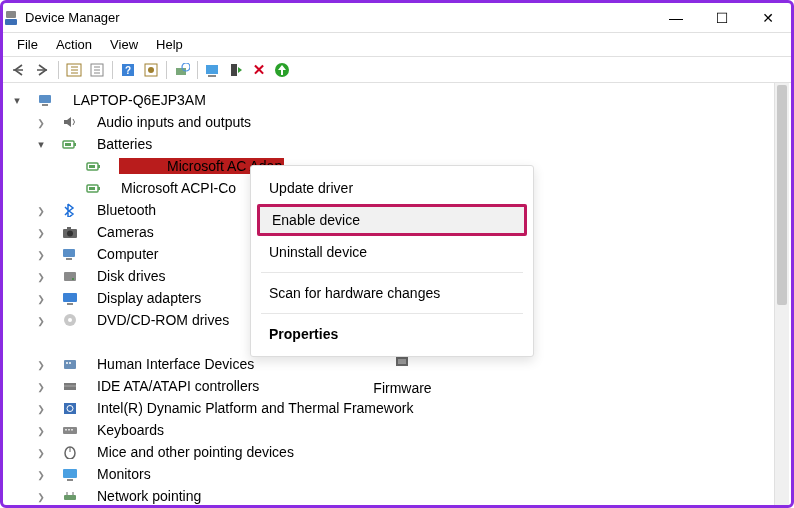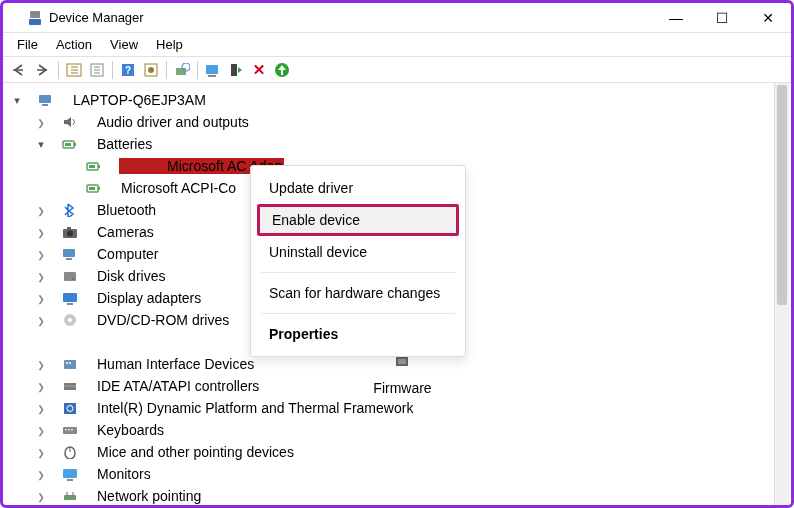--- a/index.html
+++ b/index.html
@@ -1,17 +1,17 @@
 <!DOCTYPE html>
 <html><head>
 <meta charset="utf-8">
 <style>
   * { box-sizing: border-box; margin: 0; padding: 0; font-family: "Segoe UI", Tahoma, sans-serif; }
   body { width: 794px; height: 508px; overflow: hidden; background: #fff; border: 3px solid #8a2be2; border-radius: 6px; position: relative; }
-  .titlebar { display: flex; align-items: center; height: 30px; padding: 0 0 0 24px; border-bottom: 1px solid #e0e0e0; }
+  .titlebar { display: flex; align-items: center; height: 30px; padding: 0 0 0 0; border-bottom: 1px solid #e0e0e0; }
   .titlebar .icon { width: 16px; height: 16px; margin-right: 6px; display:flex; align-items:center; justify-content:center; }
   .titlebar .title { font-size: 13px; color: #000; flex: 1; }
   .winbtns { display: flex; }
   .winbtn { width: 46px; height: 30px; display: flex; align-items: center; justify-content: center; font-size: 14px; }
   .menubar { display: flex; gap: 2px; padding: 2px 6px; font-size: 13px; border-bottom: 1px solid #e0e0e0; height: 24px; align-items:center; }
   .menubar span { padding: 2px 8px; cursor: default; }
   .toolbar { display: flex; align-items: center; gap: 1px; padding: 2px 6px; height: 26px; border-bottom: 1px solid #e0e0e0; }
   .toolbtn { width: 22px; height: 20px; display: flex; align-items: center; justify-content: center; font-size: 13px; }
   .toolsep { width: 1px; height: 18px; background: #ccc; margin: 0 3px; }
   .content { display: flex; height: calc(100% - 80px); }
@@ -20,21 +20,21 @@
   .arrow { width: 12px; text-align: center; color: #555; font-size: 10px; cursor: pointer; user-select:none; }
   .arrow.open::before { content: "▾"; font-size: 11px; }
   .arrow.closed::before { content: "❯"; font-size: 9px; color:#888; }
   .arrow.none { visibility: hidden; }
   .dev-icon { width: 18px; height: 16px; margin: 0 4px 0 2px; display:flex; align-items:center; justify-content:center; }
   .label { padding: 0 2px; }
   .label.selected { background: #b91c1c; padding-left: 48px; }
   .scroll { width: 15px; background: #f0f0f0; border-left: 1px solid #e0e0e0; position: relative; margin-right:2px;}
   .thumb { position: absolute; left: 2px; right: 2px; top: 2px; height: 220px; background: #c8c8c8; border-radius: 2px; }
   
-  .ctxmenu { position: absolute; background: #fff; border: 1px solid #dcdcdc; border-radius: 3px; box-shadow: 0 4px 12px rgba(0,0,0,0.12); padding: 6px 0; font-size: 14px; width: 216px; z-index: 10; }
+  .ctxmenu { position: absolute; background: #fff; border: 1px solid #dcdcdc; border-radius: 3px; box-shadow: 0 4px 12px rgba(0,0,0,0.12); padding: 6px 0; font-size: 14px; width: 284px; z-index: 10; }
   .ctxitem { padding: 8px 18px; cursor: default; position: relative; }
   .ctxitem.hl { background: #f1f1f1; margin: 0 6px; border-radius:2px; border: 3px solid #be185d; padding: 5px 12px; }
   .ctxitem.bold { font-weight: 700; }
   .ctxsep { height: 1px; background: #e6e6e6; margin: 4px 10px; }
   svg { display:block; }
 </style>
 </head>
 <body>
 
 <div class="titlebar">
@@ -147,21 +147,21 @@
         <span class="label">LAPTOP-Q6EJP3AM</span>
       </div>
       <div class="node" style="padding-left: 28px;">
         <span class="arrow closed"></span>
         <span class="dev-icon">
           <svg width="16" height="14">
             <path d="M2 5 L5 5 L9 2 L9 12 L5 9 L2 9 Z" fill="#6b6b6b"></path>
             <path d="M11 4 Q14 7 11 10" stroke="#6b6b6b" fill="none"></path>
           </svg>
         </span>
-        <span class="label">Audio driver and outputs</span>
+        <span class="label">Audio inputs and outputs</span>
       </div>
       <div class="node" style="padding-left: 28px;">
         <span class="arrow open"></span>
         <span class="dev-icon">
           <svg width="16" height="14">
             <rect x="1" y="4" width="11" height="7" rx="1" fill="none" stroke="#5aa15a" stroke-width="1.5"></rect>
             <rect x="12" y="6" width="2" height="3" fill="#5aa15a"></rect>
             <rect x="3" y="6" width="6" height="3" fill="#5aa15a"></rect>
           </svg>
         </span>

